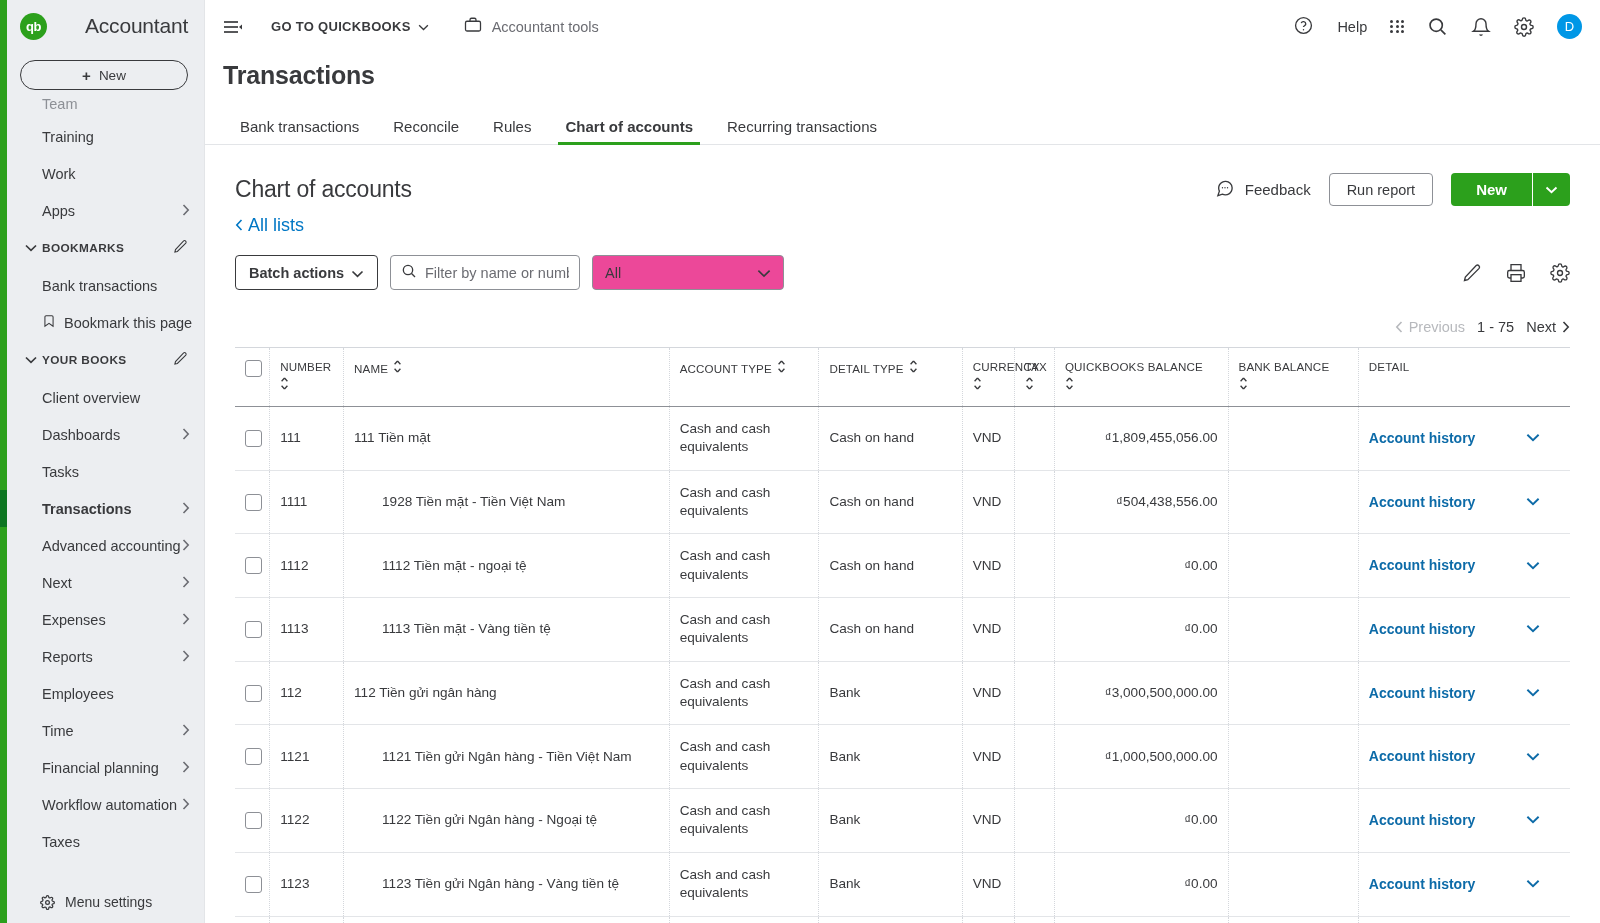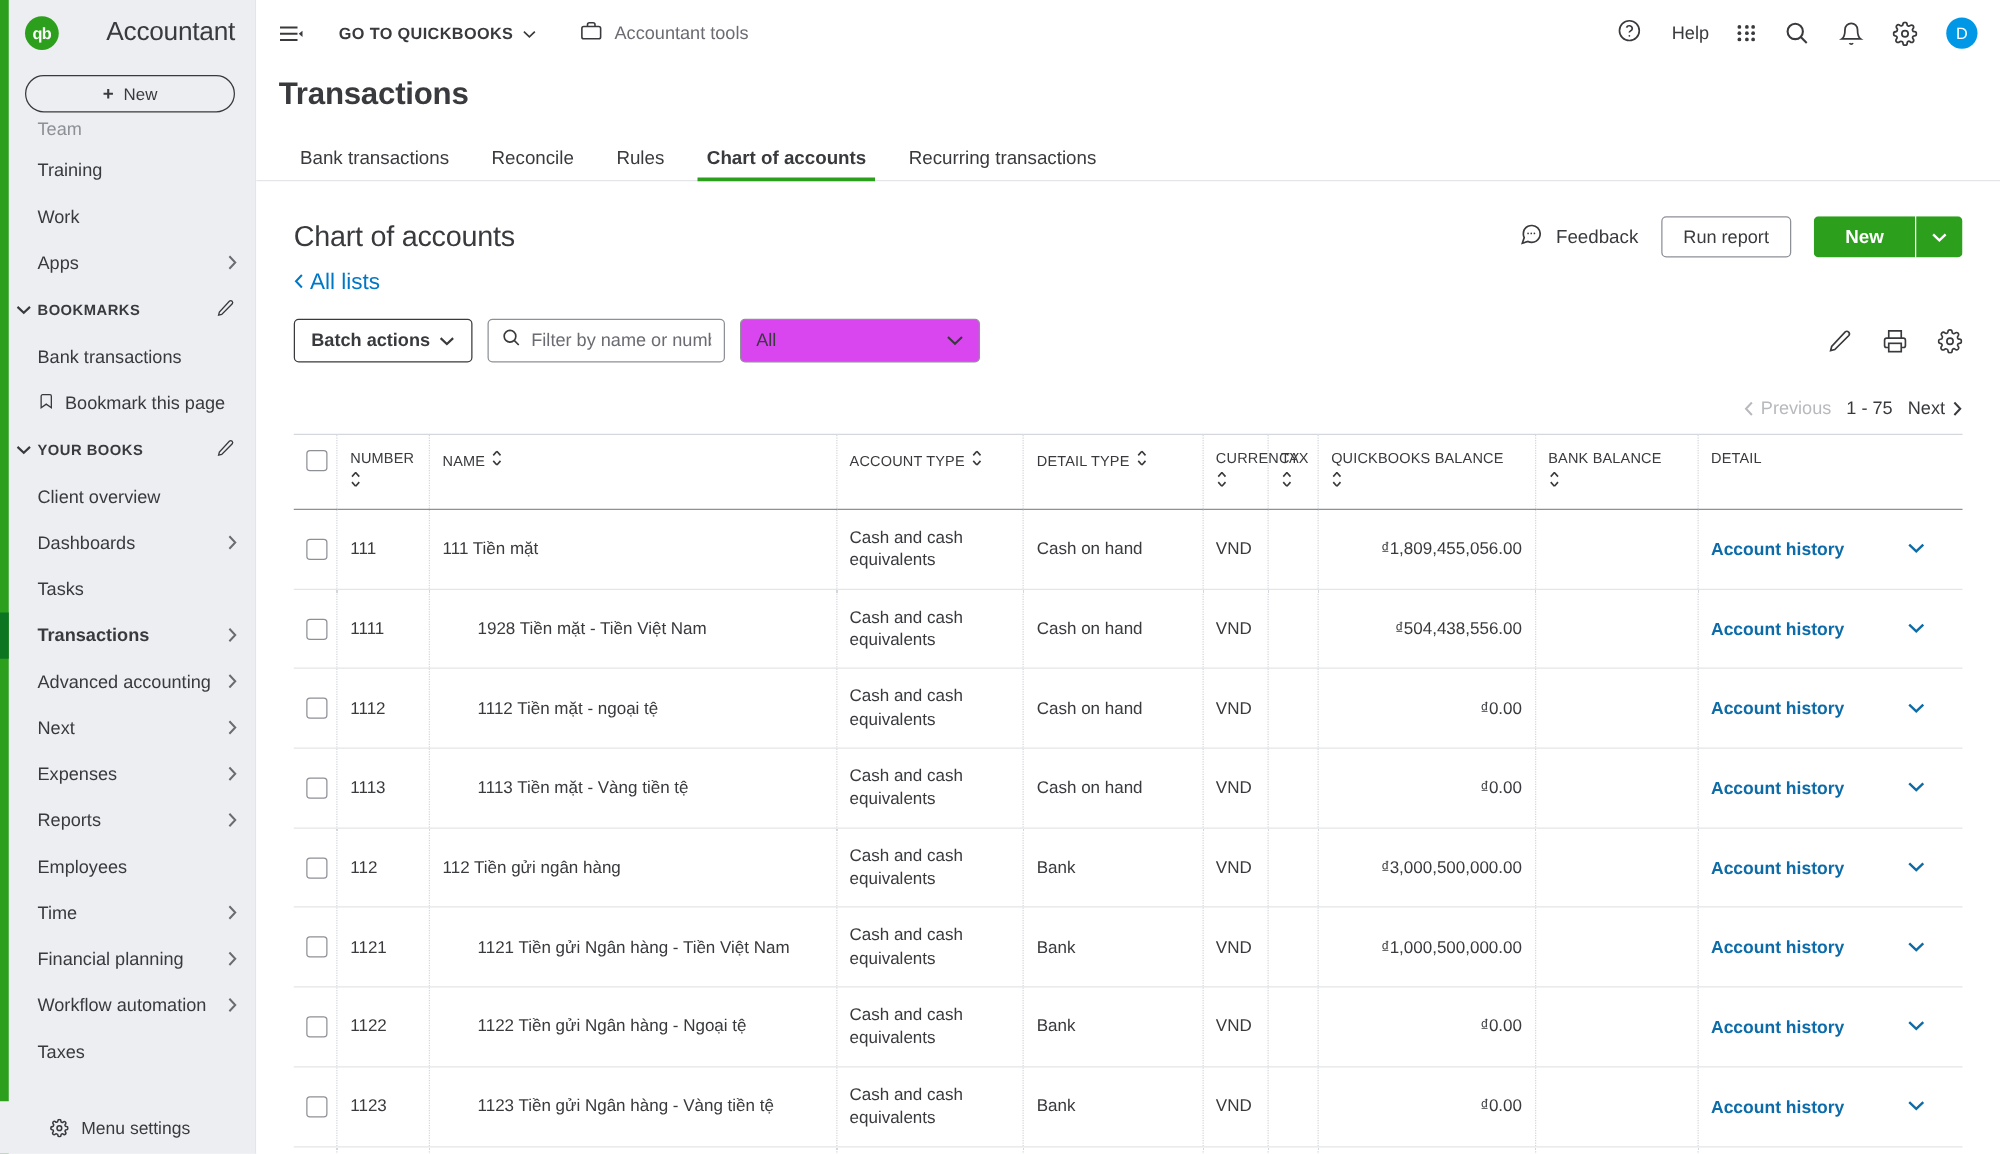--- a/index.html
+++ b/index.html
@@ -42,20 +42,21 @@
     margin: 8px 16px 0 20px;
     height: 30px; border: 1.6px solid #393a3d; border-radius: 16px;
     background: #eceef1;
     display: flex; align-items: center; justify-content: center; gap: 8px;
     font-size: 13.5px; color: #393a3d; cursor: pointer;
   }
   .new-btn .plus { font-size: 15px; font-weight: bold; }
   .nav-scroll {
     position: absolute; top: 96px; left: 0; right: 0; bottom: 42px;
     overflow: hidden;
+    padding-left: 12px;
   }
   .nav-item {
     height: 37px; display: flex; align-items: center;
     padding-left: 30px; padding-right: 14px;
     font-size: 14.5px; color: #393a3d; cursor: pointer;
     position: relative;
   }
   .nav-item.clipped { height: 22px; align-items: flex-start; overflow: hidden; color: #8d9096; }
   .nav-item.active { font-weight: bold; }
   .nav-item .chev {
@@ -67,23 +68,23 @@
     font-size: 11.8px; font-weight: bold; letter-spacing: 0.4px;
     color: #393a3d; cursor: pointer;
   }
   .nav-section .sec-chev { width: 22px; text-align: center; font-size: 12px; color: #393a3d; }
   .nav-section .pencil { margin-left: auto; }
   .nav-sub {
     height: 37px; display: flex; align-items: center;
     padding-left: 30px; font-size: 14.5px; color: #393a3d; cursor: pointer; gap: 8px;
   }
   .menu-settings {
-    position: absolute; bottom: 0; left: 0; right: 0; height: 42px;
+    position: absolute; bottom: 0; left: 12px; right: 0; height: 42px;
     display: flex; align-items: center; gap: 10px;
-    padding-left: 40px; font-size: 14px; color: #393a3d;
+    padding-left: 28px; font-size: 14px; color: #393a3d;
     background: #eceef1; cursor: pointer;
   }
   .icon-sm { display: inline-flex; align-items: center; }
 
   
   .main { flex: 1; height: 923px; position: relative; background: #fff; overflow: hidden; }
   .topbar {
     height: 53px; display: flex; align-items: center;
     padding: 0 18px 0 18px; gap: 0;
     background: #fff;
@@ -165,21 +166,21 @@
     display: flex; align-items: center; gap: 8px; padding: 0 10px; background: #fff;
   }
   .search-box input {
     border: none; outline: none; font-size: 14.5px; color: #393a3d;
     font-family: "Liberation Sans", sans-serif; width: 100%; background: transparent;
   }
   .search-box input::placeholder { color: #6b6c72; }
   .select-box {
     height: 35px; width: 192px; border: 1px solid #8d9096; border-radius: 4px;
     display: flex; align-items: center; justify-content: space-between;
-    padding: 0 12px; font-size: 14.5px; color: #393a3d; background: #d946ef; cursor: pointer;
+    padding: 0 12px; font-size: 14.5px; color: #393a3d; background: #ec4899; cursor: pointer;
   }
   .tool-icons { margin-left: auto; display: flex; align-items: center; gap: 24px; }
   .pager { display: flex; align-items: center; justify-content: flex-end; gap: 12px; margin-top: 29px; font-size: 14.5px; }
   .pager .prev { color: #b7b9bd; display: flex; align-items: center; gap: 6px; cursor: default; }
   .pager .range { color: #393a3d; }
   .pager .next { color: #393a3d; display: flex; align-items: center; gap: 6px; cursor: pointer; }
 
   
   table.coa { width: 100%; border-collapse: collapse; margin-top: 12px; table-layout: fixed; }
   table.coa thead th {

